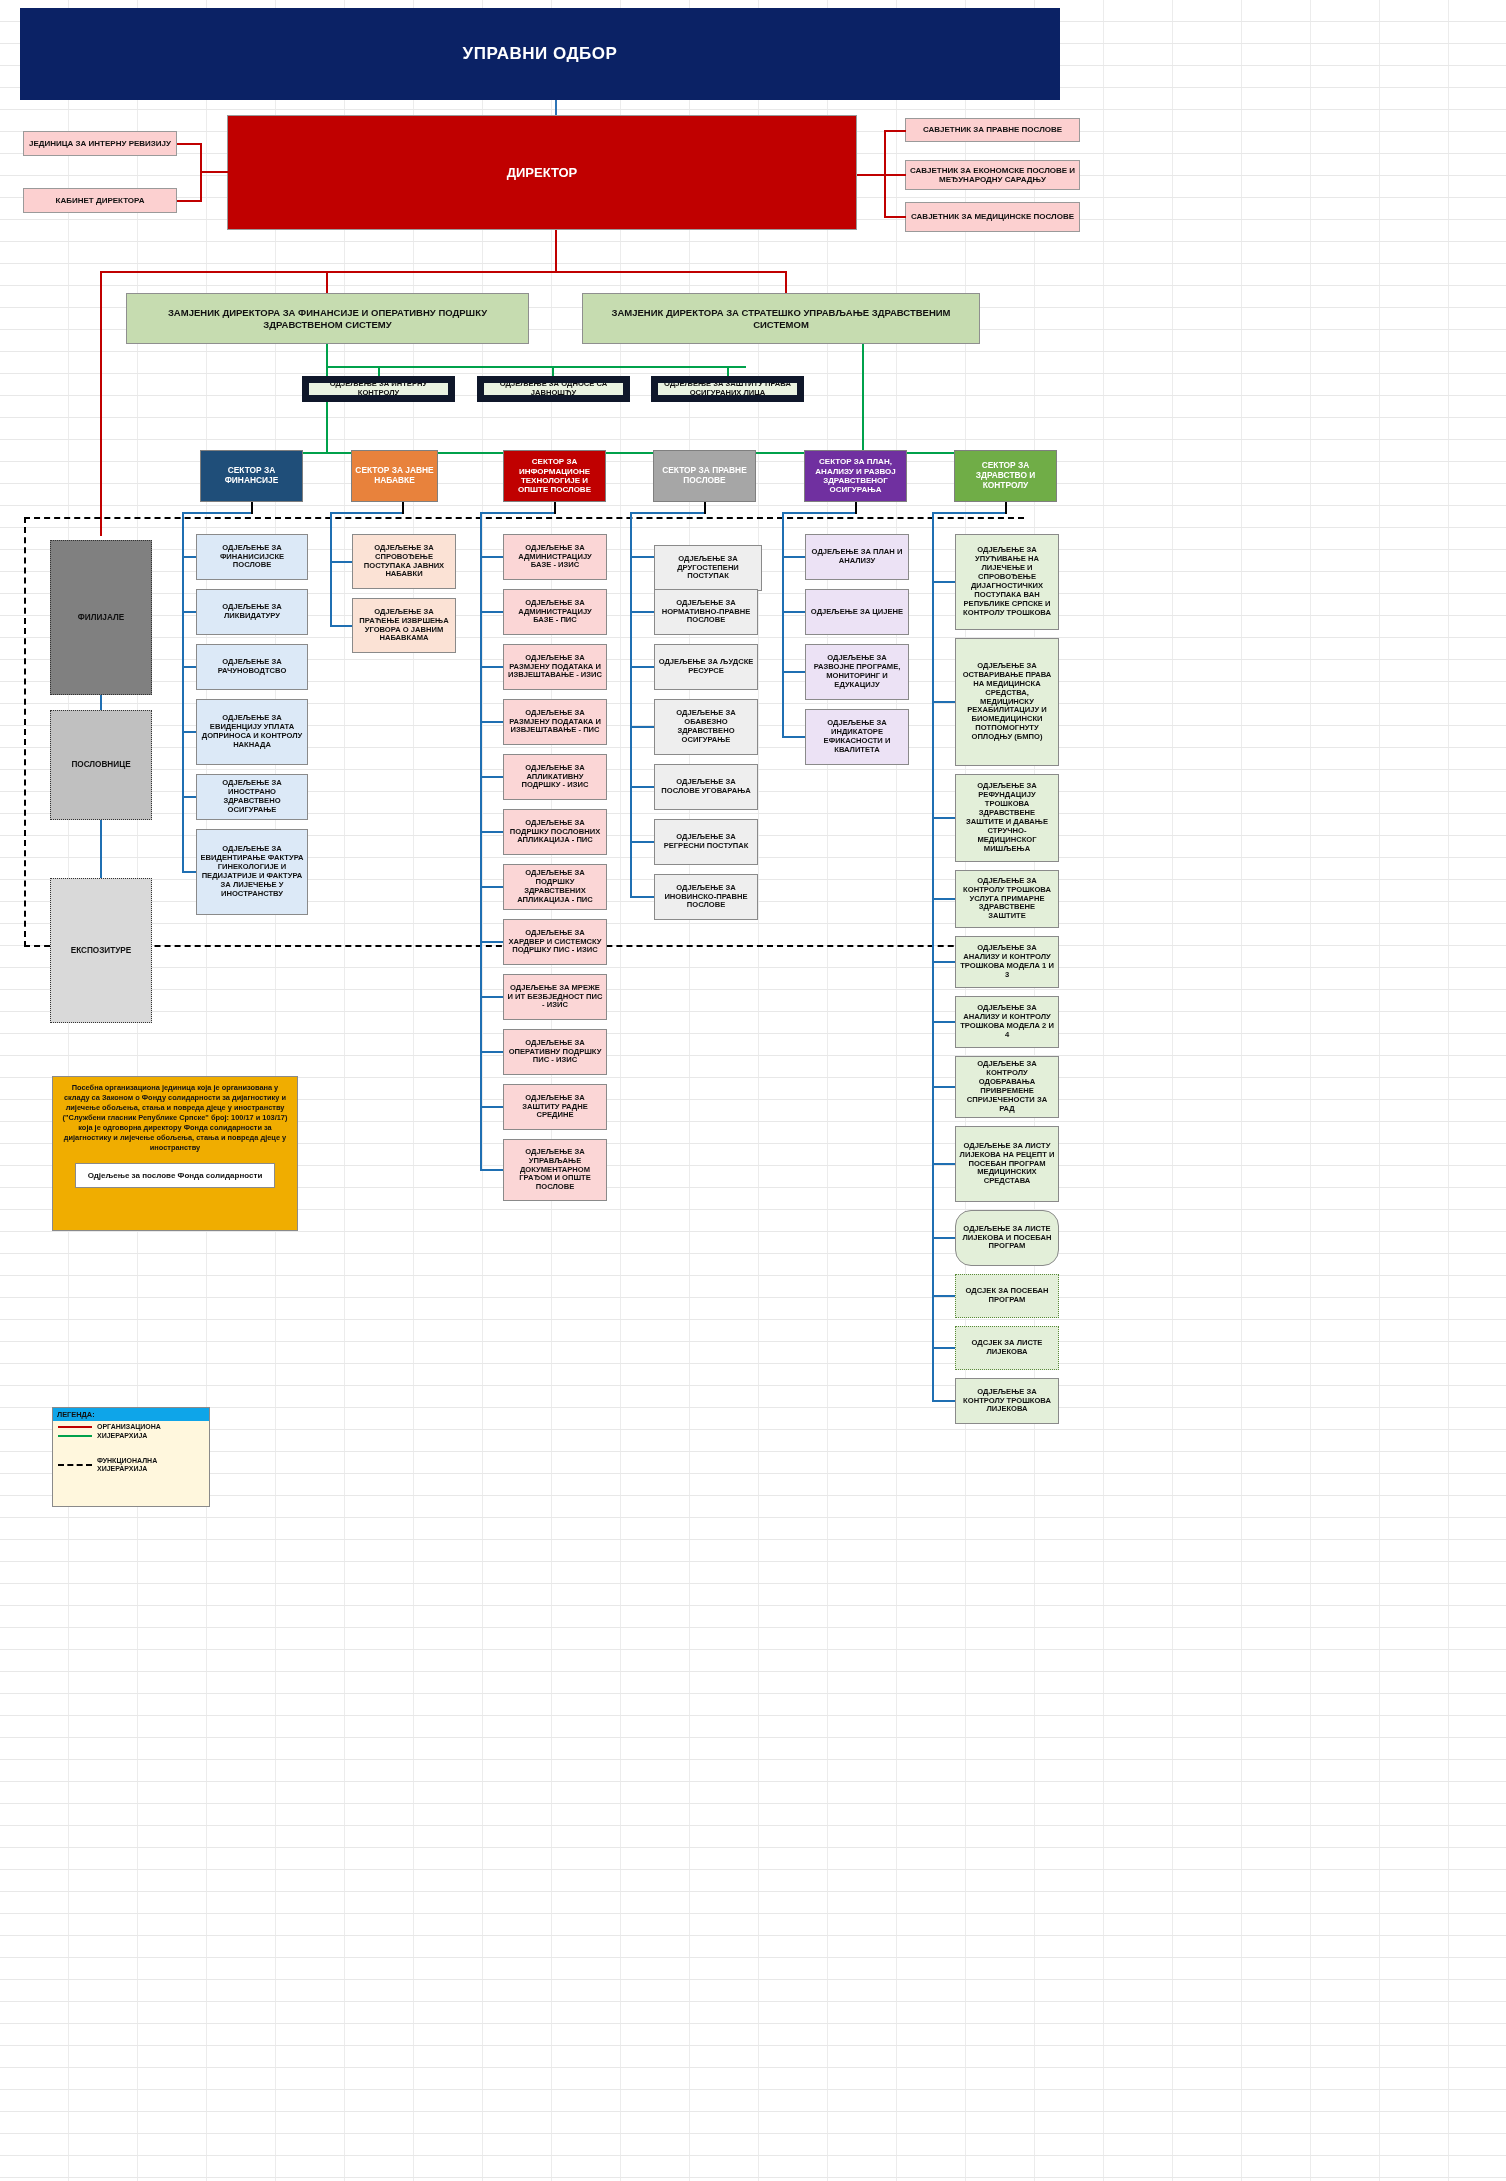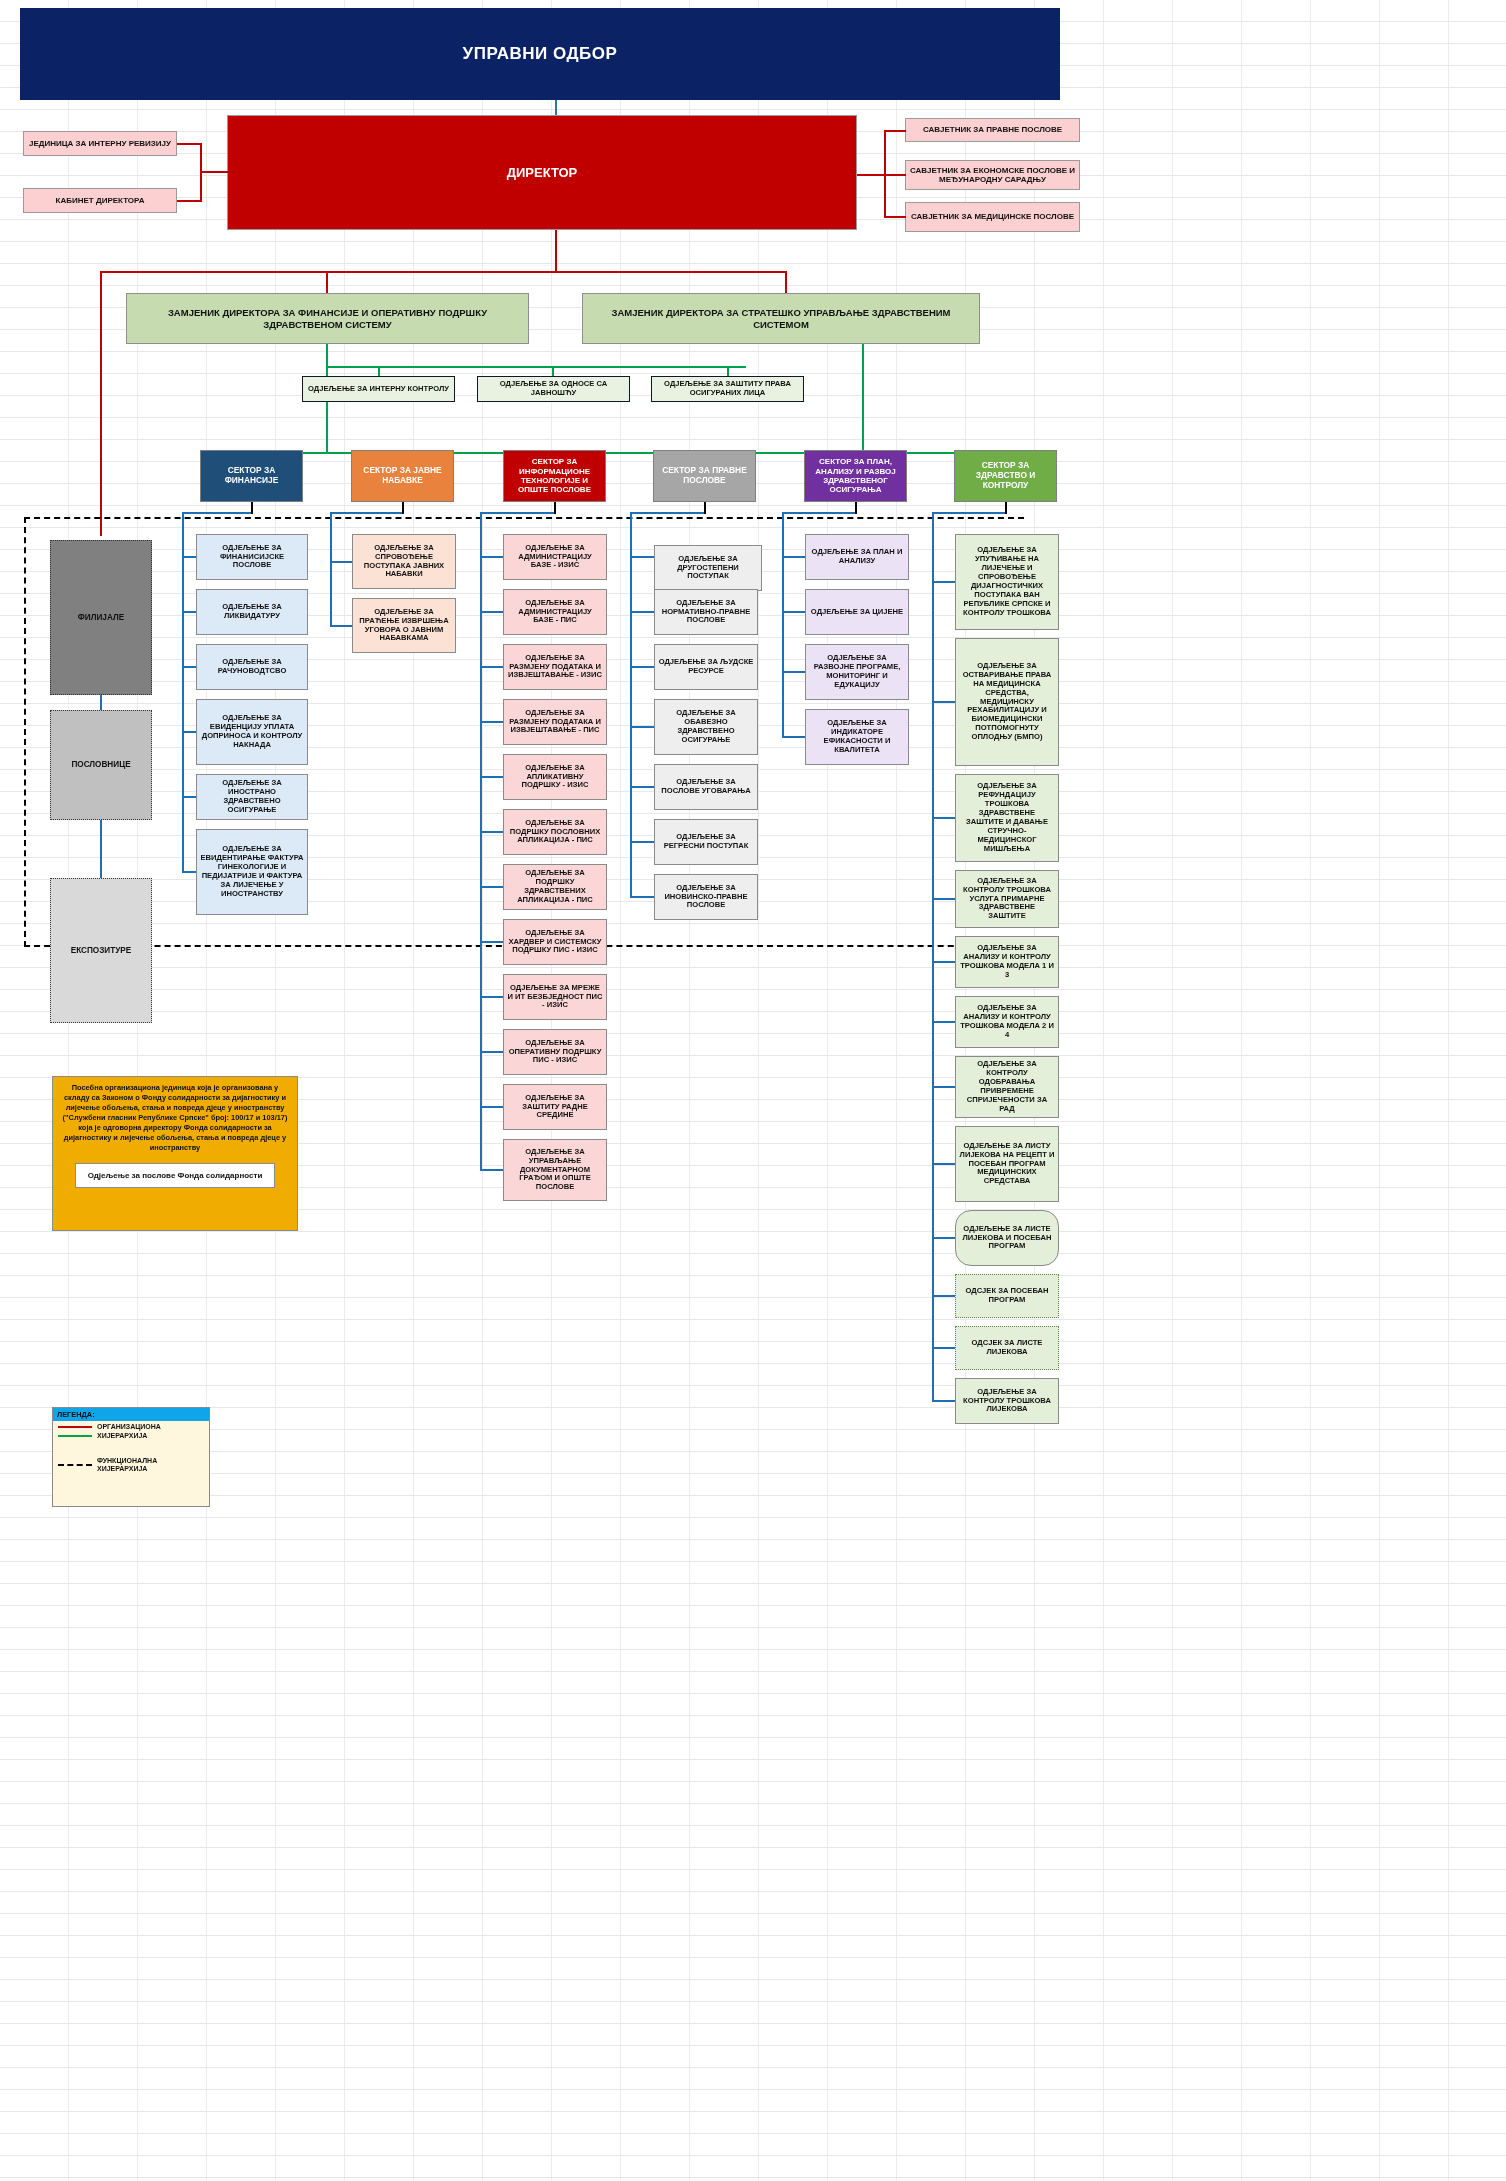--- a/index.html
+++ b/index.html
@@ -14,21 +14,21 @@
   .canvas{position:absolute;inset:0;}
   .box{position:absolute;box-sizing:border-box;display:flex;align-items:center;justify-content:center;
         text-align:center;font-weight:bold;line-height:1.18;overflow:hidden;}
   .ln{position:absolute;}
 
   
   .n-board{background:#0b2265;color:#fff;font-size:17px;letter-spacing:.5px;border:none;}
   .n-dir{background:#c00000;color:#fff;font-size:13px;border:1px solid #9a9a9a;}
   .n-adv{background:#fcd0d0;color:#111;font-size:8px;border:1px solid #9a9a9a;}
   .n-dep{background:#c6dcb0;color:#111;font-size:9.5px;border:1px solid #8f8f8f;}
-  .n-sub{background:#e9f2e1;color:#111;font-size:7.6px;border:1px solid #0f172a;}
+  .n-sub{background:#e9f2e1;color:#111;font-size:7.6px;border:7px solid #0f172a;}
 
   .s-fin{background:#1f4e79;color:#fff;font-size:8.4px;border:1px solid #7f7f7f;}
   .s-pro{background:#e8823c;color:#fff;font-size:8.4px;border:1px solid #7f7f7f;}
   .s-it{background:#c00000;color:#fff;font-size:8px;border:1px solid #7f7f7f;}
   .s-leg{background:#a6a6a6;color:#fff;font-size:8.4px;border:1px solid #7f7f7f;}
   .s-plan{background:#7030a0;color:#fff;font-size:8px;border:1px solid #7f7f7f;}
   .s-hea{background:#70ad47;color:#fff;font-size:8.4px;border:1px solid #7f7f7f;}
 
   .d-fin{background:#dce9f7;color:#111;font-size:7.6px;border:1px solid #8a8a8a;}
   .d-pro{background:#fbe2d5;color:#111;font-size:7.6px;border:1px solid #8a8a8a;}
@@ -114,21 +114,21 @@
   <div class="ln" style="left:251px;top:452px;width:404px;height:2px;background:#00a14b;"></div>
   <div class="ln" style="left:704px;top:452px;width:302px;height:2px;background:#00a14b;"></div>
   <div class="ln" style="left:251px;top:452px;width:2px;height:18px;background:#00a14b;"></div>
   <div class="ln" style="left:402px;top:452px;width:2px;height:18px;background:#00a14b;"></div>
   <div class="ln" style="left:554px;top:452px;width:2px;height:18px;background:#00a14b;"></div>
   <div class="ln" style="left:704px;top:452px;width:2px;height:18px;background:#00a14b;"></div>
   <div class="ln" style="left:855px;top:452px;width:2px;height:18px;background:#00a14b;"></div>
   <div class="ln" style="left:1005px;top:452px;width:2px;height:18px;background:#00a14b;"></div>
 
   <div class="box s-fin" style="left:200px;top:450px;width:103px;height:52px;padding:0 3px;">СЕКТОР ЗА ФИНАНСИЈЕ</div>
-  <div class="box s-pro" style="left:351px;top:450px;width:103px;height:52px;padding:0 3px;">СЕКТОР ЗА ЈАВНЕ НАБАВКЕ</div>
+  <div class="box s-pro" style="left:351px;top:450px;width:87px;height:52px;padding:0 3px;">СЕКТОР ЗА ЈАВНЕ НАБАВКЕ</div>
   <div class="box s-it" style="left:503px;top:450px;width:103px;height:52px;padding:0 3px;">СЕКТОР ЗА ИНФОРМАЦИОНЕ ТЕХНОЛОГИЈЕ И ОПШТЕ ПОСЛОВЕ</div>
   <div class="box s-leg" style="left:653px;top:450px;width:103px;height:52px;padding:0 3px;">СЕКТОР ЗА ПРАВНЕ ПОСЛОВЕ</div>
   <div class="box s-plan" style="left:804px;top:450px;width:103px;height:52px;padding:0 3px;">СЕКТОР ЗА ПЛАН, АНАЛИЗУ И РАЗВОЈ ЗДРАВСТВЕНОГ ОСИГУРАЊА</div>
   <div class="box s-hea" style="left:954px;top:450px;width:103px;height:52px;padding:0 3px;">СЕКТОР ЗА ЗДРАВСТВО И КОНТРОЛУ</div>
 
   <div class="dashed-region" style="left:24px;top:517px;width:1000px;height:430px;border-bottom:2px dashed #000;
               border-top:2px dashed #000;border-left:2px dashed #000;"></div>
 
   <div class="box br-1" style="left:50px;top:540px;width:102px;height:155px;">ФИЛИЈАЛЕ</div>
   <div class="box br-2" style="left:50px;top:710px;width:102px;height:110px;">ПОСЛОВНИЦЕ</div>

